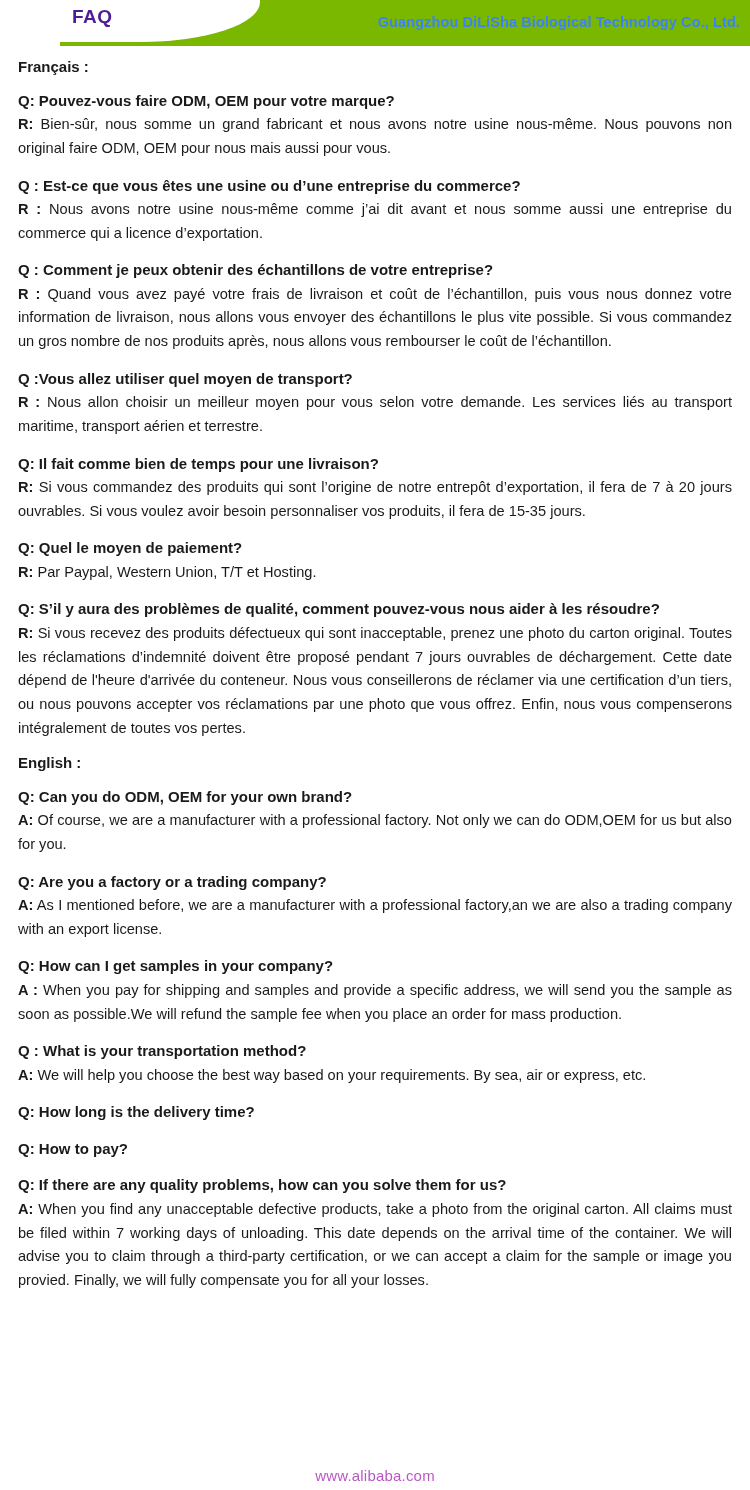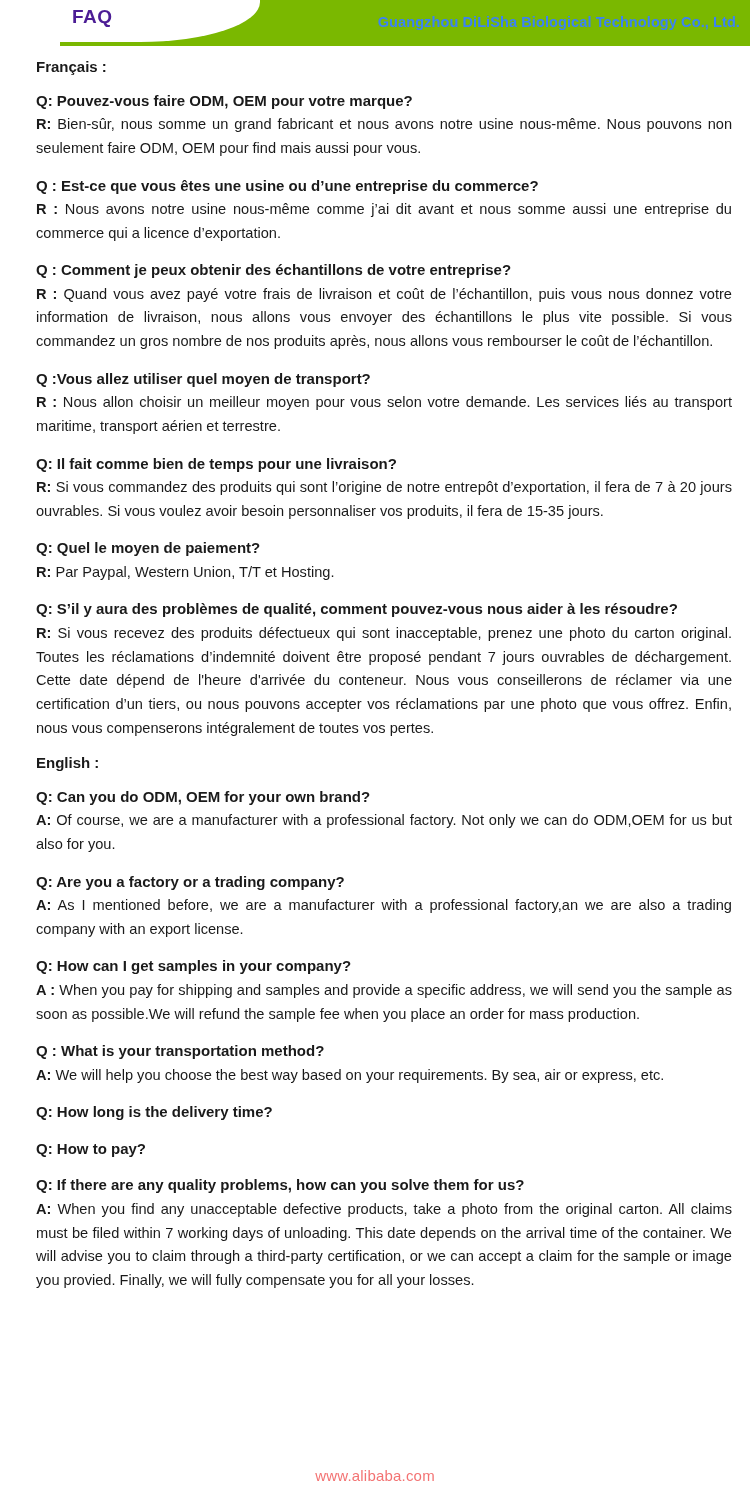--- a/index.html
+++ b/index.html
@@ -63,21 +63,21 @@
     right: 10px;
     top: 14px;
     font-size: 14.5px;
     font-weight: bold;
     color: #3b82f6;
     letter-spacing: 0.1px;
   }
 
   
   .content {
-    padding: 10px 18px 0 36px;
+    padding: 10px 18px 0 18px;
     position: relative;
   }
   .lang-label {
     font-size: 15px;
     font-weight: bold;
     margin: 0 0 2px 0;
     line-height: 1.45;
   }
   .qa {
     margin: 12px 0 14px 0;
@@ -106,21 +106,21 @@
   }
 
   
   .watermark {
     position: absolute;
     left: 0;
     bottom: 6px;
     width: 750px;
     text-align: center;
     font-size: 15px;
-    color: #ef4444;
+    color: #a21caf;
     opacity: 0.75;
     pointer-events: none;
     letter-spacing: 0.2px;
   }
 </style>
 </head>
 <body>
 
 <div class="header">
   <div class="header-green"></div>
@@ -130,21 +130,21 @@
   <div class="company-name">Guangzhou DiLiSha Biological Technology Co., Ltd.</div>
 </div>
 
 <div class="content">
 
   <div>
     <div class="lang-label">Français :</div>
 
     <div class="qa">
       <p class="q">Q: Pouvez-vous faire ODM, OEM pour votre marque?</p>
-      <p class="a"><span class="a-prefix">R:</span><span> Bien-sûr, nous somme un grand fabricant et nous avons notre usine nous-même. Nous pouvons non seulement faire ODM, OEM pour find mais aussi pour vous.</span></p>
+      <p class="a"><span class="a-prefix">R:</span><span> Bien-sûr, nous somme un grand fabricant et nous avons notre usine nous-même. Nous pouvons non original faire ODM, OEM pour nous mais aussi pour vous.</span></p>
     </div>
 
     <div class="qa">
       <p class="q">Q : Est-ce que vous êtes une usine ou d’une entreprise du commerce?</p>
       <p class="a"><span class="a-prefix">R :</span><span> Nous avons notre usine nous-même comme j’ai dit avant et nous somme aussi une entreprise du commerce qui a licence d’exportation.</span></p>
     </div>
 
     <div class="qa">
       <p class="q">Q : Comment je peux obtenir des échantillons de votre entreprise?</p>
       <p class="a"><span class="a-prefix">R :</span><span> Quand vous avez payé votre frais de livraison et coût de l’échantillon, puis vous nous donnez votre information de livraison, nous allons vous envoyer des échantillons le plus vite possible. Si vous commandez un gros nombre de nos produits après, nous allons vous rembourser le coût de l’échantillon.</span></p>

